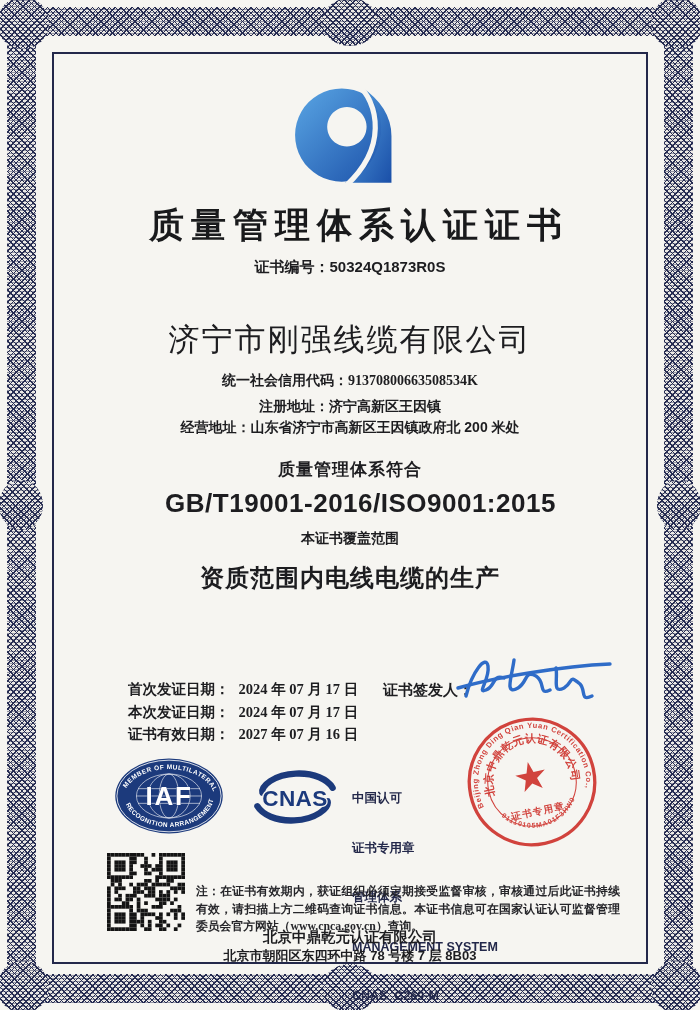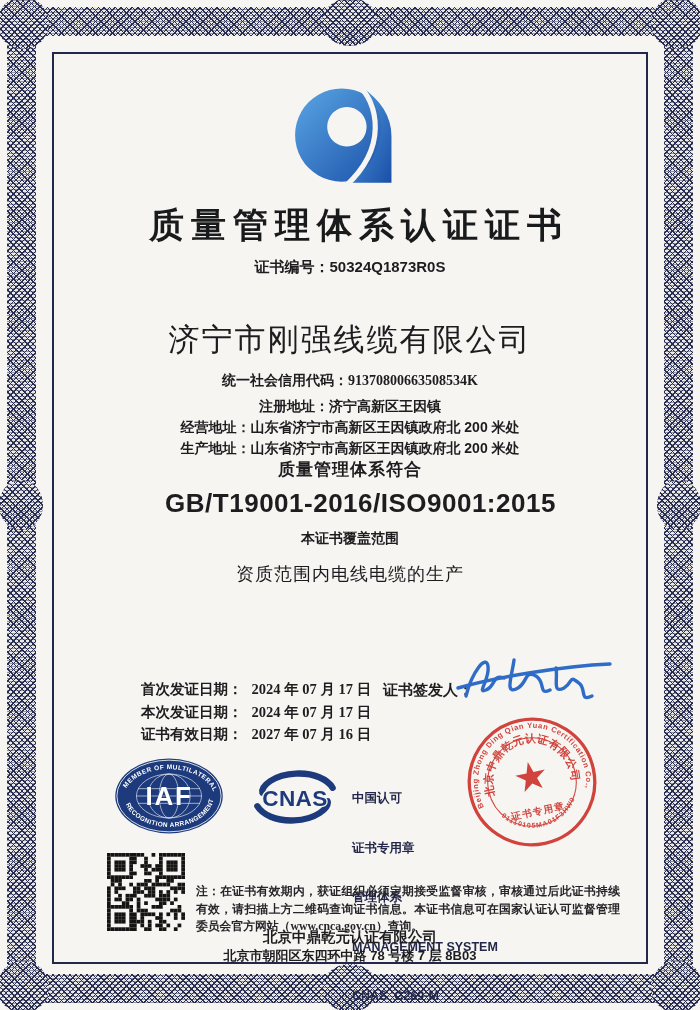--- a/index.html
+++ b/index.html
@@ -26,24 +26,24 @@
   
   .title{top:202px;font-size:35px;font-weight:700;letter-spacing:7px;text-indent:7px;color:#191a1c;margin-left:11px;}
   .certno{top:258px;font-size:15px;font-weight:600;}
   .hereby{top:289px;font-size:16px;font-weight:600;}
   .company{top:319px;font-size:31px;font-weight:400;letter-spacing:2px;}
   .credit{top:372px;font-size:14px;font-weight:700;font-family:"Liberation Serif","DejaVu Serif",serif;}
   .addr{top:396px;font-size:14px;font-weight:700;line-height:21px;}
   .conform{top:458px;font-size:17px;font-weight:600;letter-spacing:1px;}
   .standard{top:488px;font-size:26px;font-weight:700;letter-spacing:.5px;padding-left:21px;}
   .scope-label{top:530px;font-size:14px;font-weight:600;}
-  .scope{top:562px;font-size:18px;font-weight:400;letter-spacing:1px;}
+  .scope{top:562px;font-size:24px;font-weight:700;letter-spacing:1px;}
   .dates{left:128px;top:678px;font-size:14.5px;}
   .date-row{display:flex;gap:9px;line-height:22.5px;}
-  .date-row .lb{font-weight:700;margin-left:13px;}
+  .date-row .lb{font-weight:700;}
   .date-row .vl{font-family:"Liberation Serif","DejaVu Serif",serif;font-weight:600;}
   .issuer{left:383px;top:681px;font-size:15px;font-weight:700;}
   .sig{left:452px;top:644px;}
   .seal{left:466px;top:716px;transform:rotate(-12deg);opacity:.93;}
   .iaf{left:112px;top:754px;}
   .cnas{left:249px;top:767px;}
   .accr{left:352px;top:757px;font-size:12.5px;line-height:16.5px;font-weight:700;color:#23284a;white-space:pre;}
   .qr{left:107px;top:853px;}
   .note{left:196px;top:883px;width:424px;font-size:11.8px;line-height:17.5px;text-align:justify;
         font-family:"Liberation Serif","DejaVu Serif",serif;font-weight:600;color:#26262a;}
@@ -84,21 +84,20 @@
     <div class="abs cx certno">
       <span>证书编号：</span><span>50324Q1873R0S</span>
     </div>
     <div class="abs cx company">济宁市刚强线缆有限公司</div>
     <div class="abs cx credit">
       <span>统一社会信用代码：</span><span>91370800663508534K</span>
     </div>
     <div class="abs cx addr">
       <div><span>注册地址：</span><span>济宁高新区王因镇</span></div>
       <div><span>经营地址：</span><span>山东省济宁市高新区王因镇政府北 200 米处</span></div>
-      <div><span>生产地址：</span><span>山东省济宁市高新区王因镇政府北 200 米处</span></div>
     </div>
     <div class="abs cx conform">质量管理体系符合</div>
     <div class="abs cx standard">GB/T19001-2016/ISO9001:2015</div>
     <div class="abs cx scope-label">本证书覆盖范围</div>
     <div class="abs cx scope">资质范围内电线电缆的生产</div>
 
     <div class="abs dates">
       <div class="date-row">
           <span class="lb">首次发证日期：</span>
           <span class="vl">2024 年 07 月 17 日</span>

